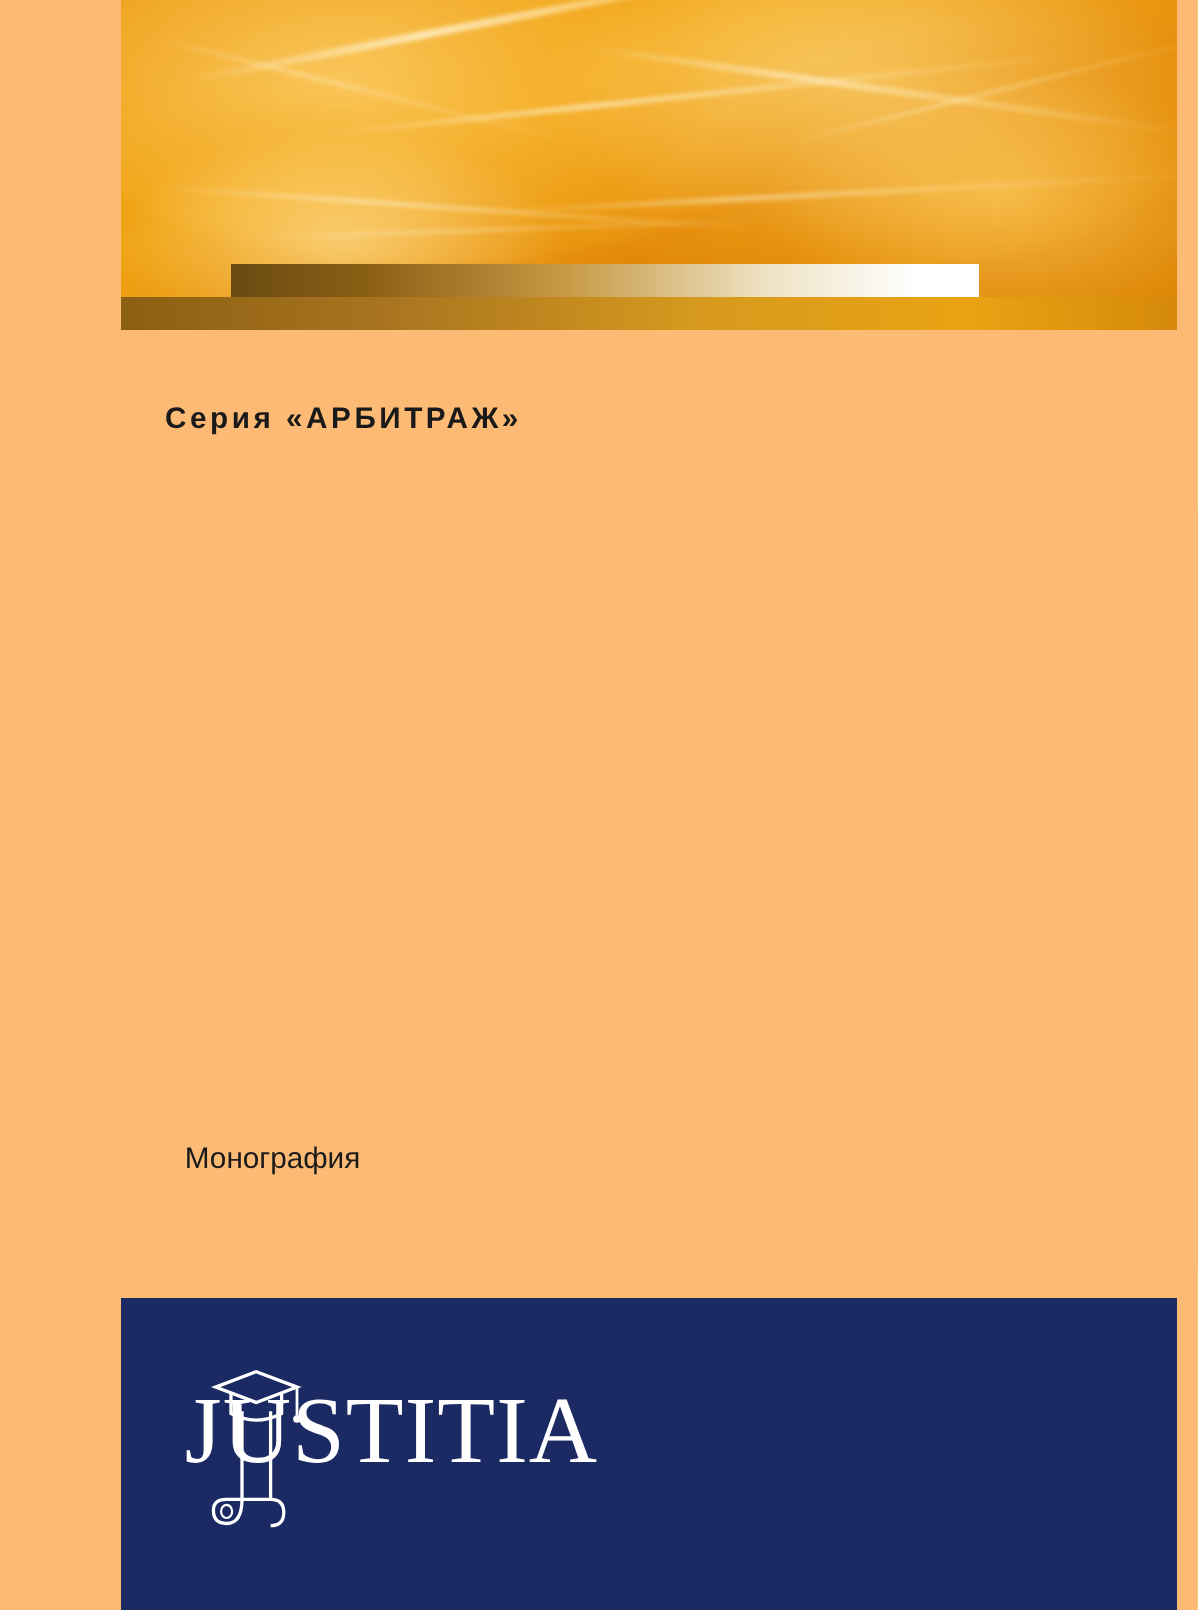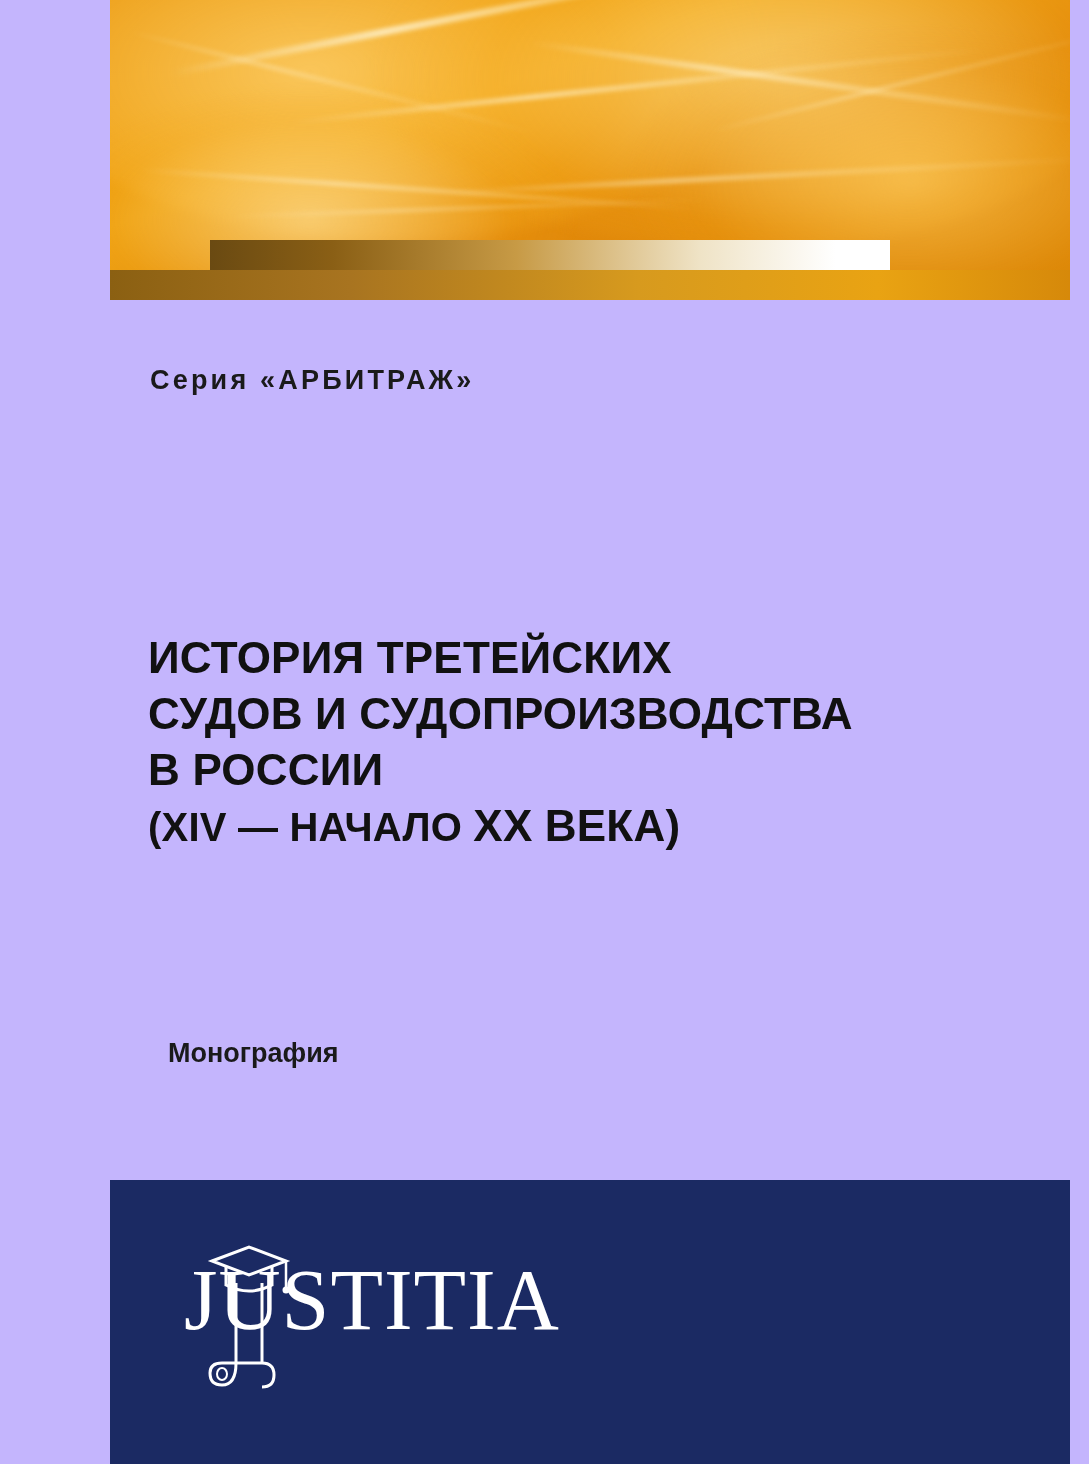--- a/index.html
+++ b/index.html
@@ -13,21 +13,21 @@
     font-family: "Liberation Sans", sans-serif;
     position: relative;
     overflow: hidden;
   }
 
   .cover {
     position: absolute;
     left: 0; top: 0;
     width: 1089px;
     height: 1464px;
-    background: #c4b5fd;
+    background: #fdba74;
   }
 
   
   .banner {
     position: absolute;
     left: 110px;
     top: 0;
     width: 960px;
     height: 300px;
     overflow: hidden;
@@ -129,35 +129,34 @@
   .title .small-caps { font-size: 40px; font-weight: bold; }
   .title .reg { font-weight: bold; }
 
   
   .subtitle {
     position: absolute;
     left: 168px;
     top: 1038px;
     font-size: 27px;
     color: #1a1a1a;
-    font-weight: bold;
   }
 
   
   .footer {
     position: absolute;
     left: 110px;
     top: 1180px;
     width: 960px;
     height: 284px;
     background: #1b2a63;
   }
   .logo {
     position: absolute;
-    left: 56px;
+    left: 40px;
     top: 35px;
     width: 420px;
     height: 180px;
     color: #ffffff;
   }
   .logo-text {
     position: absolute;
     left: 18px;
     top: 42px;
     font-family: "Liberation Serif", serif;
@@ -192,26 +191,20 @@
     <div class="streak k6"></div>
     <div class="streak k7"></div>
     <div class="streak k8"></div>
   </div>
   <div class="band-shadow"></div>
   <div class="band"></div>
 
   <div class="series">Серия  «АРБИТРАЖ»</div>
 
 
-  <div class="title">
-    <span class="line">ИСТОРИЯ ТРЕТЕЙСКИХ</span>
-    <span class="line">СУДОВ И СУДОПРОИЗВОДСТВА</span>
-    <span class="line">В РОССИИ</span>
-    <span class="line"><span class="small-caps">(XIV — НАЧАЛО </span><span class="reg">XX ВЕКА)</span></span>
-  </div>
 
   <div class="subtitle">Монография</div>
 
   <div class="footer">
     <div class="logo">
       <svg class="logo-scroll" viewBox="0 0 86 160">
 
         <polygon points="6,26 43,12 80,26 43,40" fill="none" stroke="#ffffff" stroke-width="3"></polygon>
         <path d="M20 32 L20 50 Q43 62 66 50 L66 32" fill="none" stroke="#ffffff" stroke-width="3"></path>
         <line x1="80" y1="26" x2="80" y2="52" stroke="#ffffff" stroke-width="2.5"></line>

